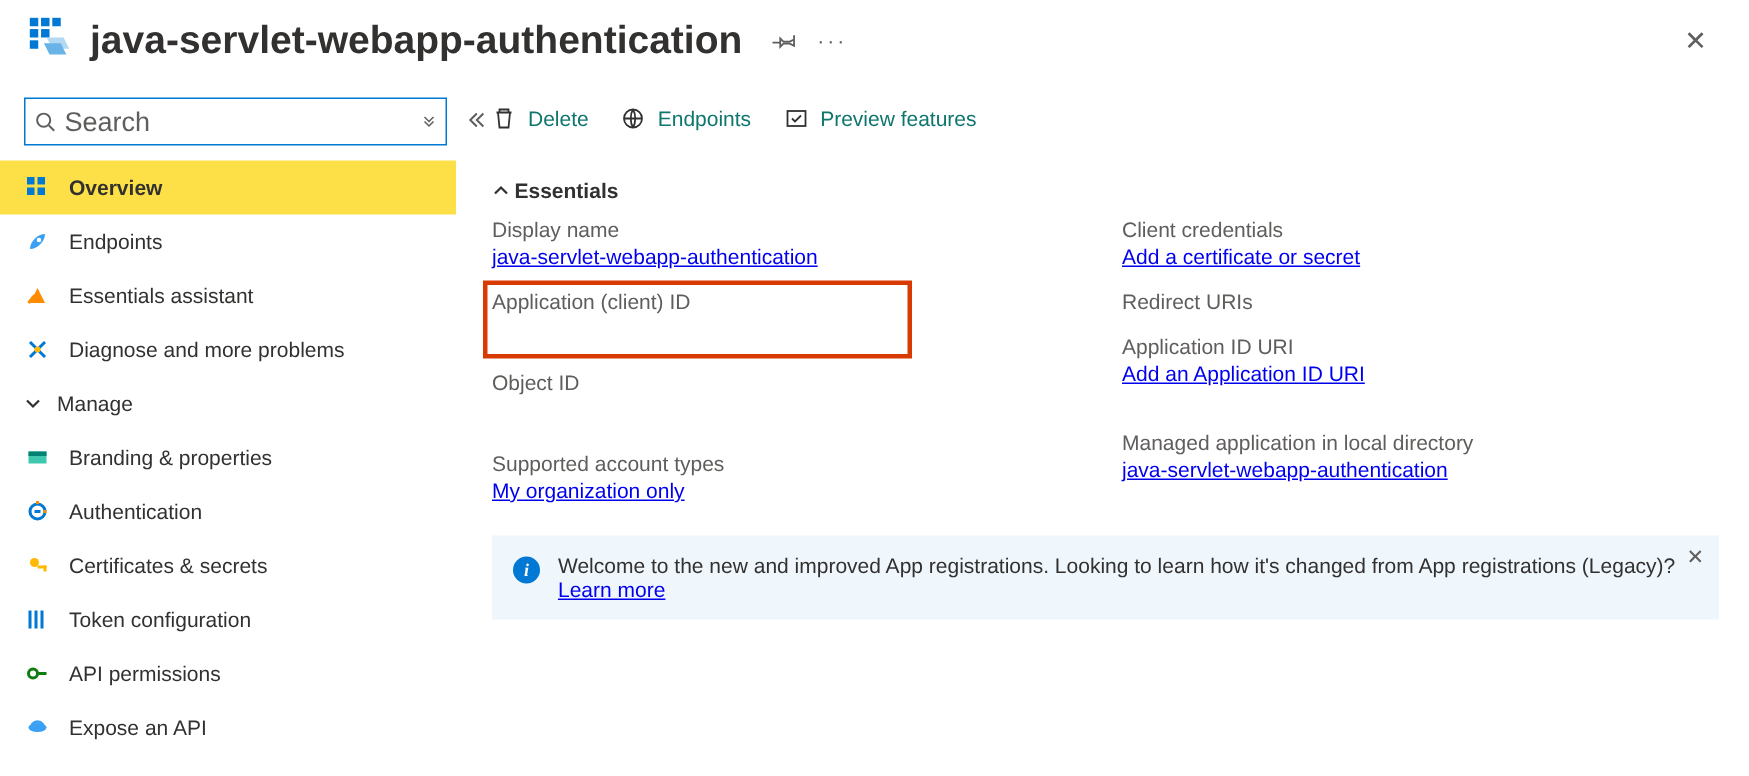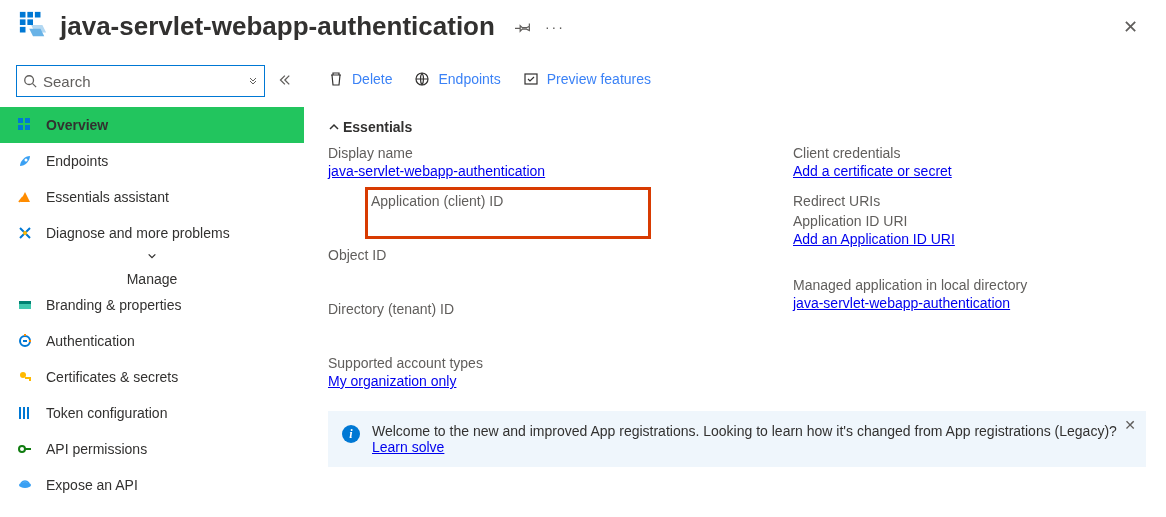--- a/index.html
+++ b/index.html
@@ -66,76 +66,75 @@
     border: 1px solid #0078d4;
     height: 32px;
     padding: 0 6px;
     flex: 1;
     gap: 6px;
   }
   .search-box input {
     border: none;
     outline: none;
     flex: 1;
-    font-size: 15px;
+    font-size: 18px;
     color: #0f172a;
   }
   .search-box input::placeholder { color: #605e5c; }
   .collapse-btn { color:#605e5c; cursor:pointer; padding:4px; }
 
   
   .nav-item {
     display: flex;
     align-items: center;
     height: 36px;
     padding: 0 16px;
     gap: 12px;
     cursor: pointer;
     font-size: 14px;
   }
   .nav-item.selected {
-    background: #22c55e;
+    background: #fde047;
     font-weight: 600;
   }
   .nav-item .nav-icon { width: 18px; display:flex; justify-content:center; }
   .nav-item.sub { }
   .nav-section {
-    display:flex; align-items:center; height:36px; padding:0 16px; gap:10px; cursor:pointer;flex-direction:column;
+    display:flex; align-items:center; height:36px; padding:0 16px; gap:10px; cursor:pointer;
   }
 
   
   .toolbar {
     display: flex;
     align-items: center;
     gap: 22px;
     height: 40px;
     padding-top: 4px;
   }
   .toolbar-btn {
     display: flex;
     align-items: center;
     gap: 8px;
     cursor: pointer;
-    color: #3b82f6;
+    color: #0f766e;
   }
   .toolbar-btn .tb-icon { color:#323130; }
 
   
   .essentials-header {
     display:flex; align-items:center; gap:3px;
     margin: 22px 0 10px 0;
     font-weight:600;
     cursor:pointer;
   }
   .essentials-grid {
     display: grid;
     grid-template-columns: 420px 1fr;
     column-gap: 0;
     row-gap: 14px;
-    gap: 45px;
   }
   .field-label {
     color: #605e5c;
     font-size: 14px;
     margin-bottom: 2px;
   }
   .field-value { font-size:14px; }
   .link {
     color: #0000EE;
     text-decoration: underline;
@@ -363,56 +362,53 @@
       <span>Essentials</span>
     </div>
 
     <div class="essentials-grid rel">
 
       <div>
         <div style="margin-bottom:14px;">
           <div class="field-label">Display name</div>
           <div class="field-value"><span class="link">java-servlet-webapp-authentication</span></div>
         </div>
-        <div class="rel" style="margin-bottom:14px; height:40px;margin-left:43px;">
+        <div class="rel" style="margin-bottom:14px; height:40px;">
           <div class="field-label">Application (client) ID</div>
           <div class="highlight-box" style="left:-6px; top:-6px; width:286px; height:52px;"></div>
         </div>
         <div style="margin-bottom:14px; height:40px;">
           <div class="field-label">Object ID</div>
-        </div>
-        <div style="margin-bottom:14px; height:40px;">
-          <div class="field-label">Directory (tenant) ID</div>
         </div>
         <div>
           <div class="field-label">Supported account types</div>
           <div class="field-value"><span class="link">My organization only</span></div>
         </div>
       </div>
 
       <div>
         <div style="margin-bottom:14px;">
           <div class="field-label">Client credentials</div>
           <div class="field-value"><span class="link">Add a certificate or secret</span></div>
         </div>
-        <div style="margin-bottom:4px;">
+        <div style="margin-bottom:14px;">
           <div class="field-label">Redirect URIs</div>
         </div>
         <div style="margin-bottom:30px;">
           <div class="field-label">Application ID URI</div>
           <div class="field-value"><span class="link">Add an Application ID URI</span></div>
         </div>
         <div>
           <div class="field-label">Managed application in local directory</div>
           <div class="field-value"><span class="link">java-servlet-webapp-authentication</span></div>
         </div>
       </div>
     </div>
 
     <div class="info-banner">
       <div class="info-icon">i</div>
       <div>
-        <span>Welcome to the new and improved App registrations. Looking to learn how it's changed from App registrations (Legacy)? </span><span class="link">Learn solve</span>
+        <span>Welcome to the new and improved App registrations. Looking to learn how it's changed from App registrations (Legacy)? </span><span class="link">Learn more</span>
       </div>
       <span class="close">✕</span>
     </div>
   </div>
 </div>
 
 </body></html>

